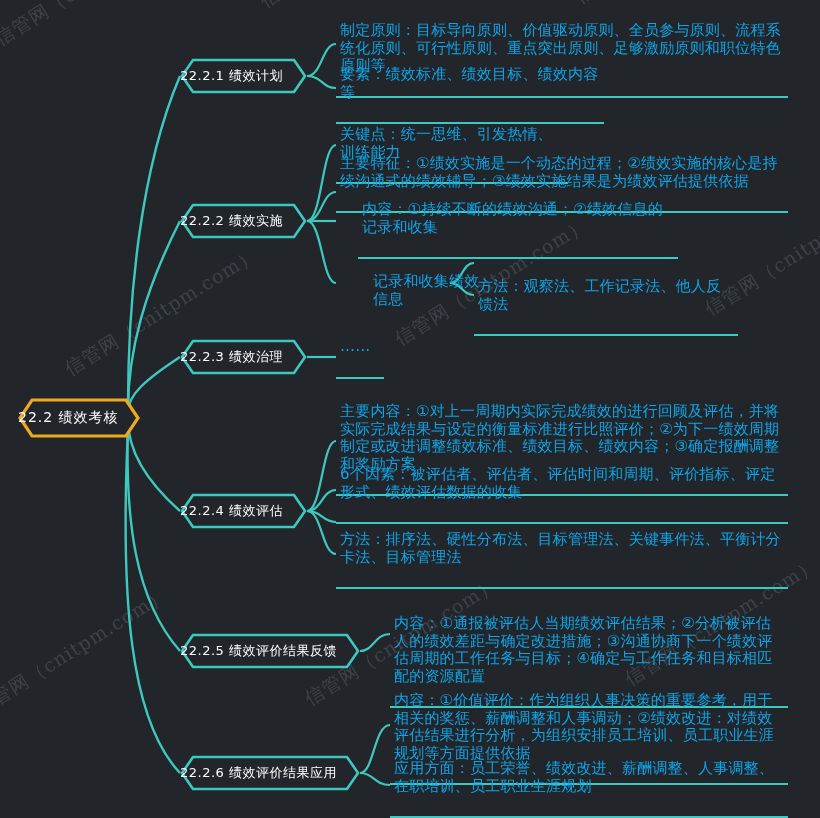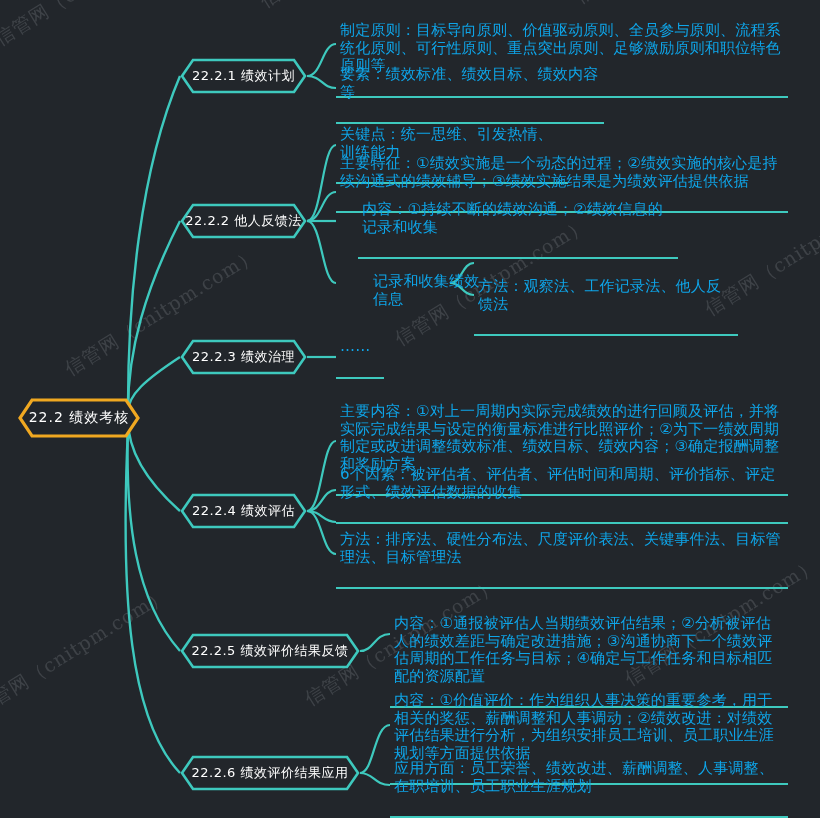--- a/index.html
+++ b/index.html
@@ -41,21 +41,21 @@
     width: 820px;
     height: 818px;
     z-index: 8;
   }
   #wires path { fill: none; }
   .hexwrap {
     position: absolute;
     z-index: 12;
     display: flex;
     align-items: center;
-    justify-content: center;
+    justify-content: flex-start;
   }
   .hexwrap .hexsvg {
     position: absolute;
     left: 0; top: 0;
   }
   .hexwrap .hexlabel {
     position: relative;
     z-index: 2;
     color: #ffffff;
     font-size: 13px;
@@ -148,21 +148,21 @@
     </svg>
     <span class="hexlabel">22.2.1  绩效计划</span>
   </div>
   <div class="leaf" style="left:336px; top:22px; width:452px;">制定原则：目标导向原则、价值驱动原则、全员参与原则、流程系统化原则、可行性原则、重点突出原则、足够激励原则和职位特色原则等</div>
   <div class="leaf" style="left:336px; top:66px; width:268px;">要素：绩效标准、绩效目标、绩效内容等</div>
 
   <div class="hexwrap" style="left:180px; top:203px; width:127px; height:36px;">
     <svg class="hexsvg" width="127" height="36" viewBox="0 0 127 36">
       <polygon points="13,2 114,2 125,18 114,34 13,34 2,18" fill="#22262b" stroke="#3ec9be" stroke-width="2.6"></polygon>
     </svg>
-    <span class="hexlabel">22.2.2  他人反馈法</span>
+    <span class="hexlabel">22.2.2  绩效实施</span>
   </div>
   <div class="leaf" style="left:336px; top:126px; width:232px;">关键点：统一思维、引发热情、训练能力</div>
   <div class="leaf" style="left:336px; top:155px; width:452px;">主要特征：①绩效实施是一个动态的过程；②绩效实施的核心是持续沟通式的绩效辅导；③绩效实施结果是为绩效评估提供依据</div>
   <div class="leaf" style="left:328px; top:201px; width:320px;margin-left:30px;">内容：①持续不断的绩效沟通；②绩效信息的记录和收集</div>
 
   <div class="leaf plain" style="left:336px; top:273px; width:116px;">记录和收集绩效信息</div>
   <div class="leaf" style="left:474px; top:278px; width:264px;">方法：观察法、工作记录法、他人反馈法</div>
 
   <div class="hexwrap" style="left:180px; top:339px; width:127px; height:36px;">
     <svg class="hexsvg" width="127" height="36" viewBox="0 0 127 36">
@@ -173,21 +173,21 @@
   <div class="leaf" style="left:336px; top:338px; width:48px;">……</div>
 
   <div class="hexwrap" style="left:180px; top:493px; width:127px; height:36px;">
     <svg class="hexsvg" width="127" height="36" viewBox="0 0 127 36">
       <polygon points="13,2 114,2 125,18 114,34 13,34 2,18" fill="#22262b" stroke="#3ec9be" stroke-width="2.6"></polygon>
     </svg>
     <span class="hexlabel">22.2.4  绩效评估</span>
   </div>
   <div class="leaf" style="left:336px; top:403px; width:452px;">主要内容：①对上一周期内实际完成绩效的进行回顾及评估，并将实际完成结果与设定的衡量标准进行比照评价；②为下一绩效周期制定或改进调整绩效标准、绩效目标、绩效内容；③确定报酬调整和奖励方案</div>
   <div class="leaf" style="left:336px; top:466px; width:452px;">6个因素：被评估者、评估者、评估时间和周期、评价指标、评定形式、绩效评估数据的收集</div>
-  <div class="leaf" style="left:336px; top:531px; width:452px;">方法：排序法、硬性分布法、尺度评价表法、关键事件法、目标管理法、目标管理法</div>
+  <div class="leaf" style="left:336px; top:531px; width:452px;">方法：排序法、硬性分布法、目标管理法、关键事件法、平衡计分卡法、目标管理法</div>
 
   <div class="hexwrap" style="left:180px; top:633px; width:180px; height:36px;">
     <svg class="hexsvg" width="180" height="36" viewBox="0 0 180 36">
       <polygon points="13,2 167,2 178,18 167,34 13,34 2,18" fill="#22262b" stroke="#3ec9be" stroke-width="2.6"></polygon>
     </svg>
     <span class="hexlabel">22.2.5  绩效评价结果反馈</span>
   </div>
   <div class="leaf" style="left:390px; top:615px; width:398px;">内容：①通报被评估人当期绩效评估结果；②分析被评估人的绩效差距与确定改进措施；③沟通协商下一个绩效评估周期的工作任务与目标；④确定与工作任务和目标相匹配的资源配置</div>
 
   <div class="hexwrap" style="left:180px; top:755px; width:180px; height:36px;">

